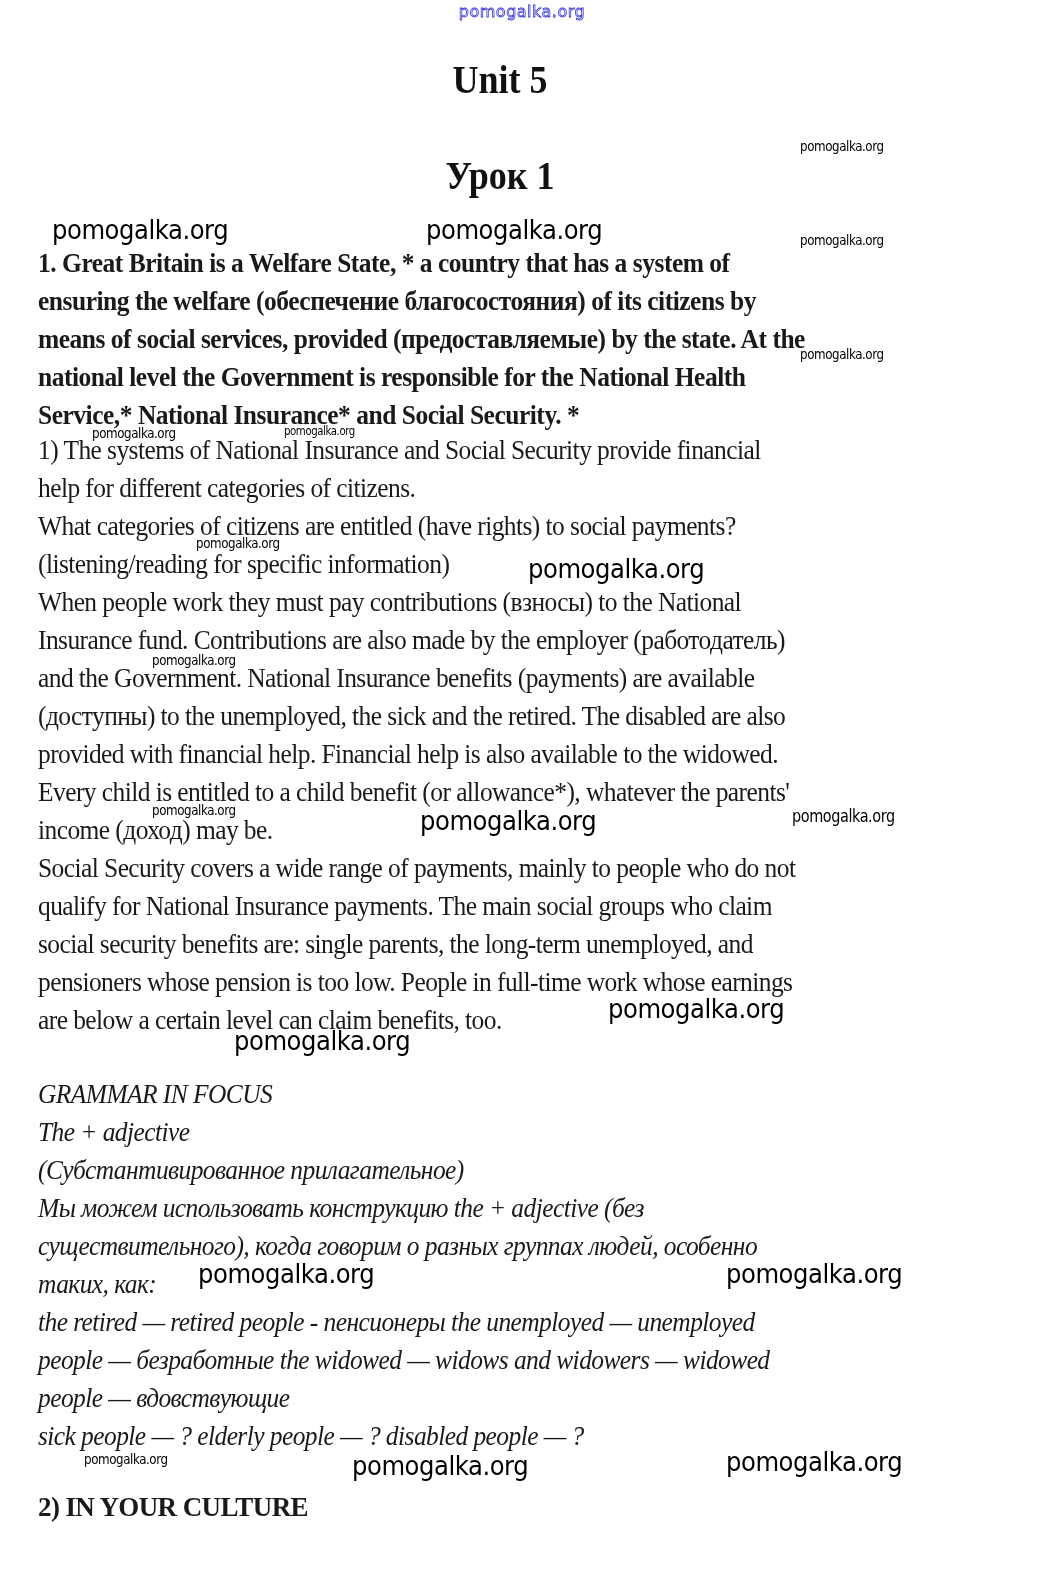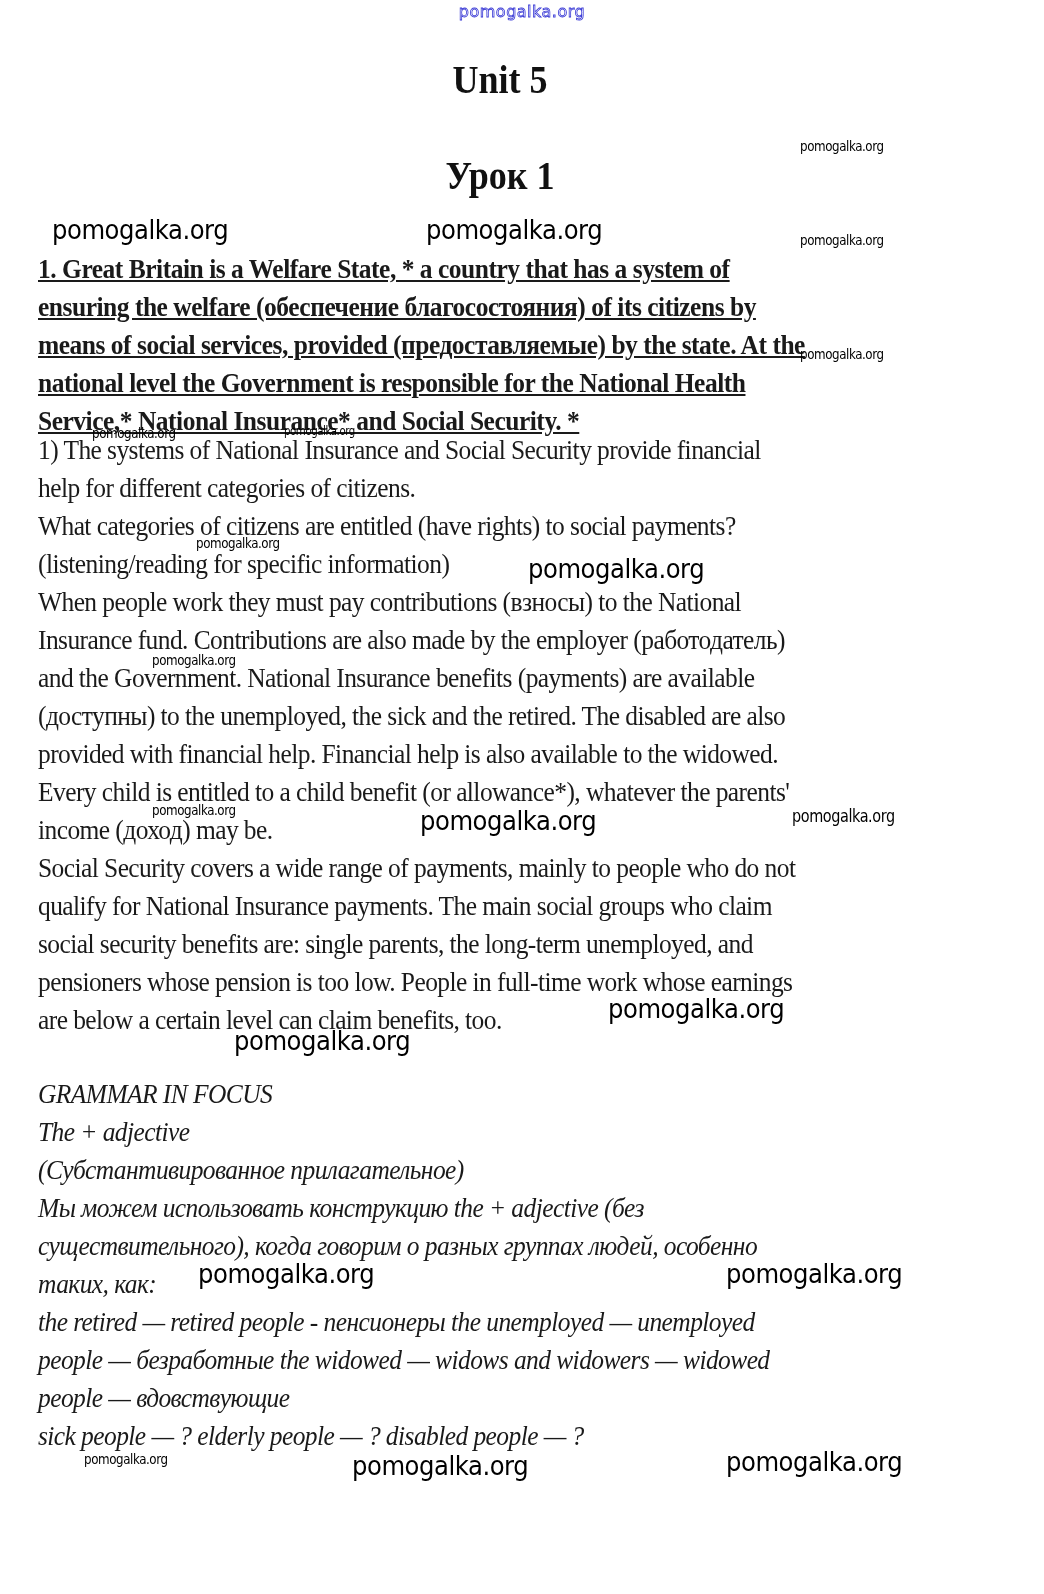--- a/index.html
+++ b/index.html
@@ -57,21 +57,21 @@
     .line {
       display: block;
       height: 38px;
       letter-spacing: -0.6px;
       transform-origin: left center;
     }
     .bold .line {
       font-weight: bold;
       letter-spacing: -0.5px;
     }
-    .intro { top: 250px; text-decoration: underline; }
+    .intro { top: 244px; }
     .body1 { top: 431px; }
     .grammar { top: 1075px; font-style: italic; }
     .culture {
       position: absolute;
       left: 38px;
       top: 1492px;
       font-size: 27px;
       font-weight: bold;
       letter-spacing: -0.6px;
     }
@@ -129,20 +129,21 @@
     <span class="line" style="transform: scaleX(0.943);">(Субстантивированное прилагательное)</span>
     <span class="line" style="transform: scaleX(0.943);">Мы можем использовать конструкцию the + adjective (без</span>
     <span class="line" style="transform: scaleX(0.943);">существительного), когда говорим о разных группах людей, особенно</span>
     <span class="line" style="transform: scaleX(0.943);">таких, как:</span>
     <span class="line" style="transform: scaleX(0.943);">the retired — retired people - пенсионеры the unemployed — unemployed</span>
     <span class="line" style="transform: scaleX(0.943);">people — безработные the widowed — widows and widowers — widowed</span>
     <span class="line" style="transform: scaleX(0.943);">people — вдовствующие</span>
     <span class="line" style="transform: scaleX(0.943);">sick people — ? elderly people — ? disabled people — ?</span>
   </div>
 
+  <div class="culture">2) IN YOUR CULTURE</div>
 
   <div class="wm small" style="left:800px; top:138px;">pomogalka.org</div>
   <div class="wm big" style="left:52px; top:214px;">pomogalka.org</div>
   <div class="wm big" style="left:426px; top:214px;">pomogalka.org</div>
   <div class="wm small" style="left:800px; top:232px;">pomogalka.org</div>
   <div class="wm small" style="left:800px; top:346px;">pomogalka.org</div>
   <div class="wm small" style="left:92px; top:425px;">pomogalka.org</div>
   <div class="wm small" style="left:284px; top:424px; font-size:12px;">pomogalka.org</div>
   <div class="wm small" style="left:196px; top:535px;">pomogalka.org</div>
   <div class="wm big" style="left:528px; top:553px;">pomogalka.org</div>

